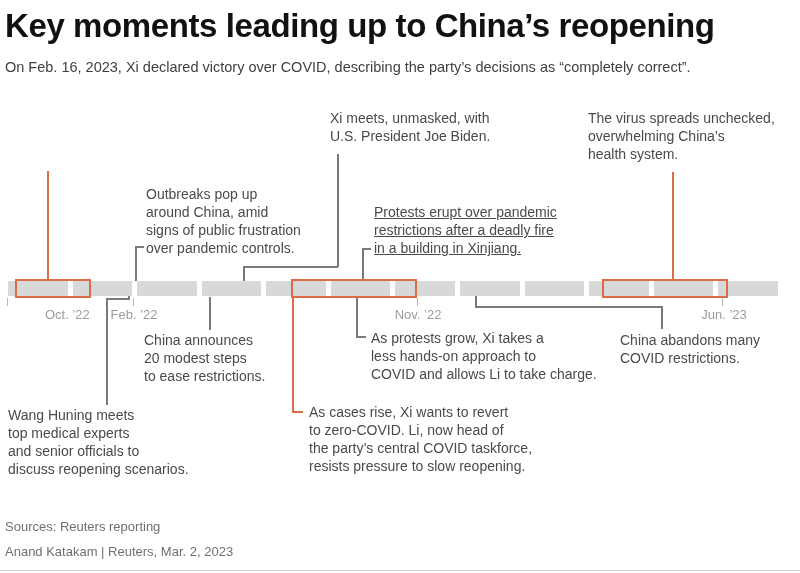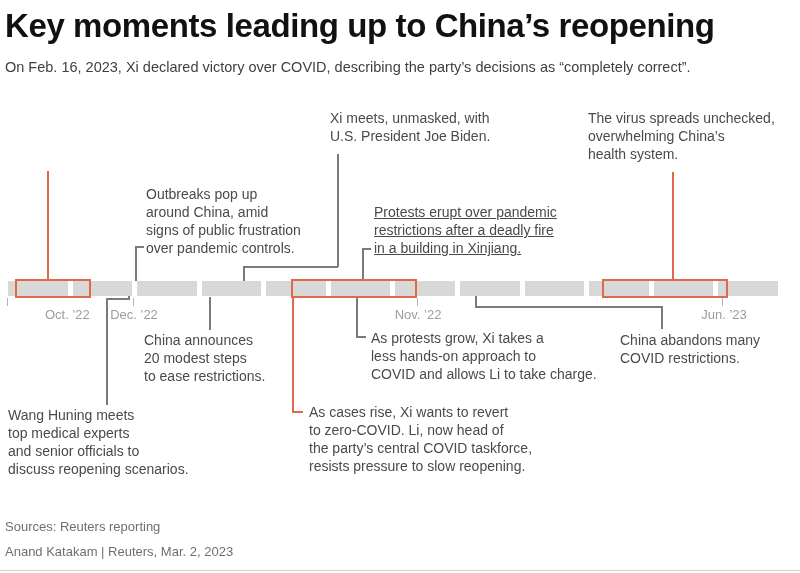--- a/index.html
+++ b/index.html
@@ -124,21 +124,21 @@
   <div class="hl-box" style="left:15px;width:76px;"></div>
   <div class="hl-box" style="left:291px;width:126px;"></div>
   <div class="hl-box" style="left:602px;width:126px;"></div>
 
   <div class="tick" style="left:7px;"></div>
   <div class="tick" style="left:133px;"></div>
   <div class="tick" style="left:417px;"></div>
   <div class="tick" style="left:722px;"></div>
 
   <div class="tick-label" style="left:3px;margin-left:42px;">Oct. ’22</div>
-  <div class="tick-label centered" style="left:134px;">Dec. ’22</div>
+  <div class="tick-label centered" style="left:134px;">Feb. ’22</div>
   <div class="tick-label centered" style="left:418px;">Nov. ’22</div>
   <div class="tick-label centered" style="left:724px;">Jun. ’23</div>
 
   <div class="footer-line" style="top:519px;">Sources: Reuters reporting</div>
   <div class="footer-line" style="top:544px;">Anand Katakam  |  Reuters, Mar. 2, 2023</div>
   <div class="bottom-rule"></div>
 
 </div>
 
 </body></html>

